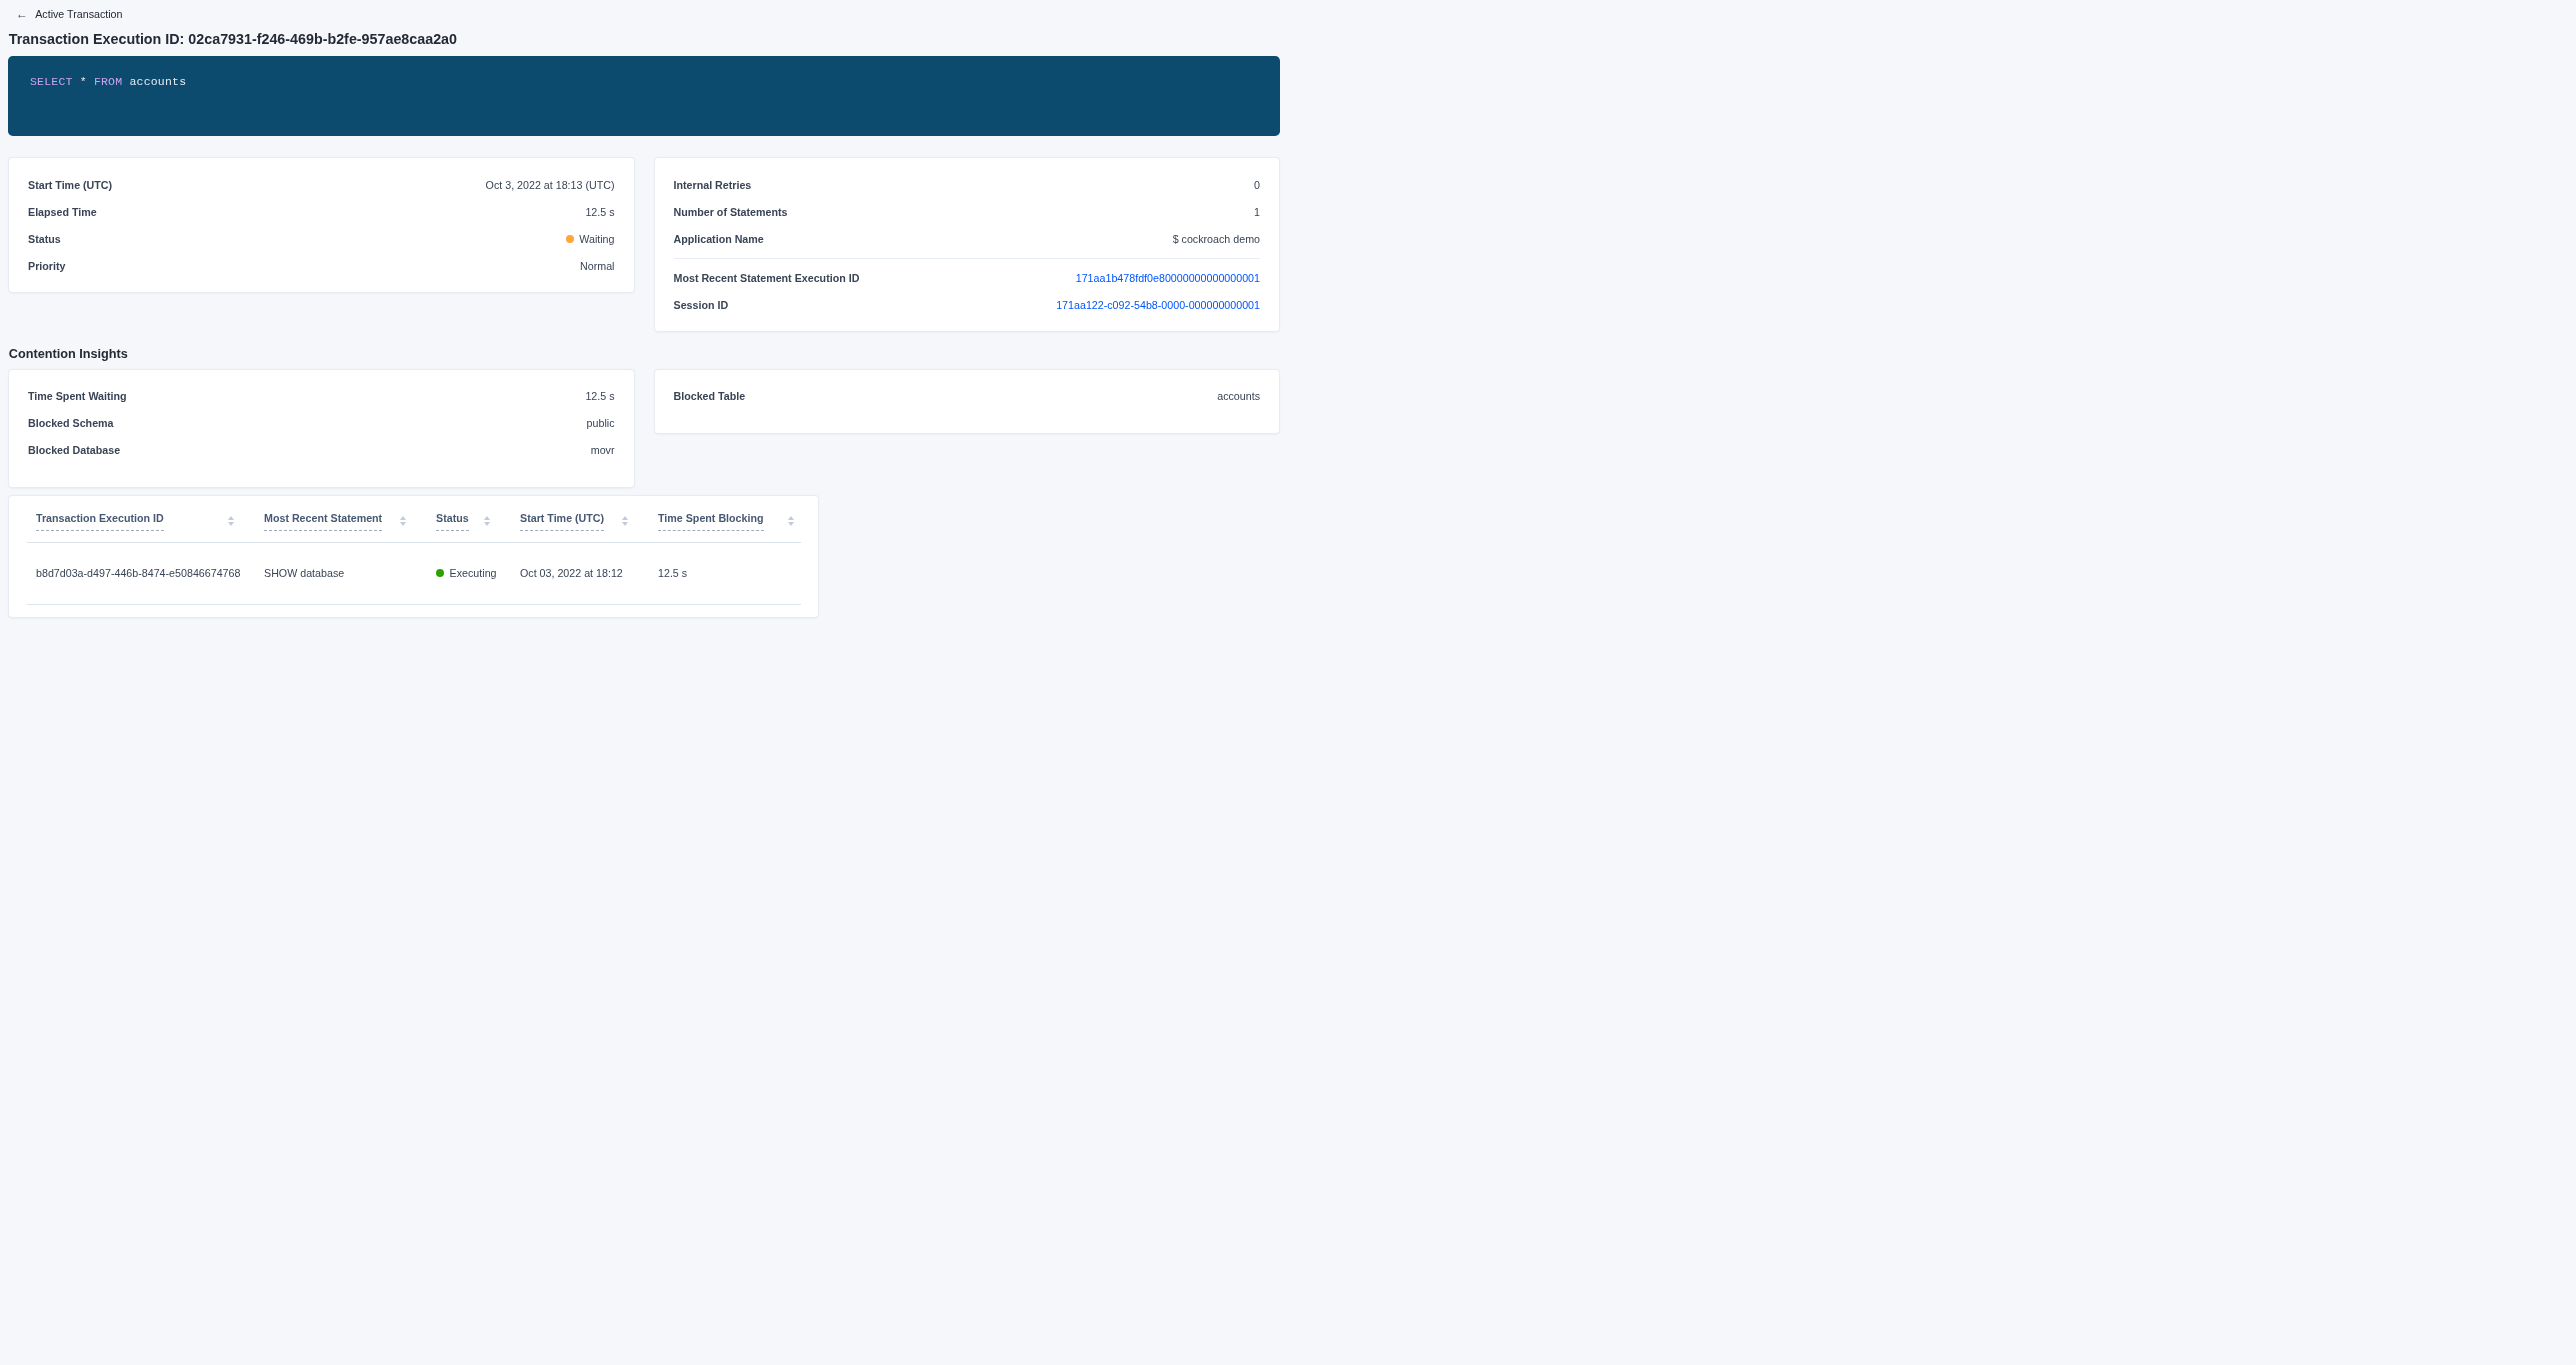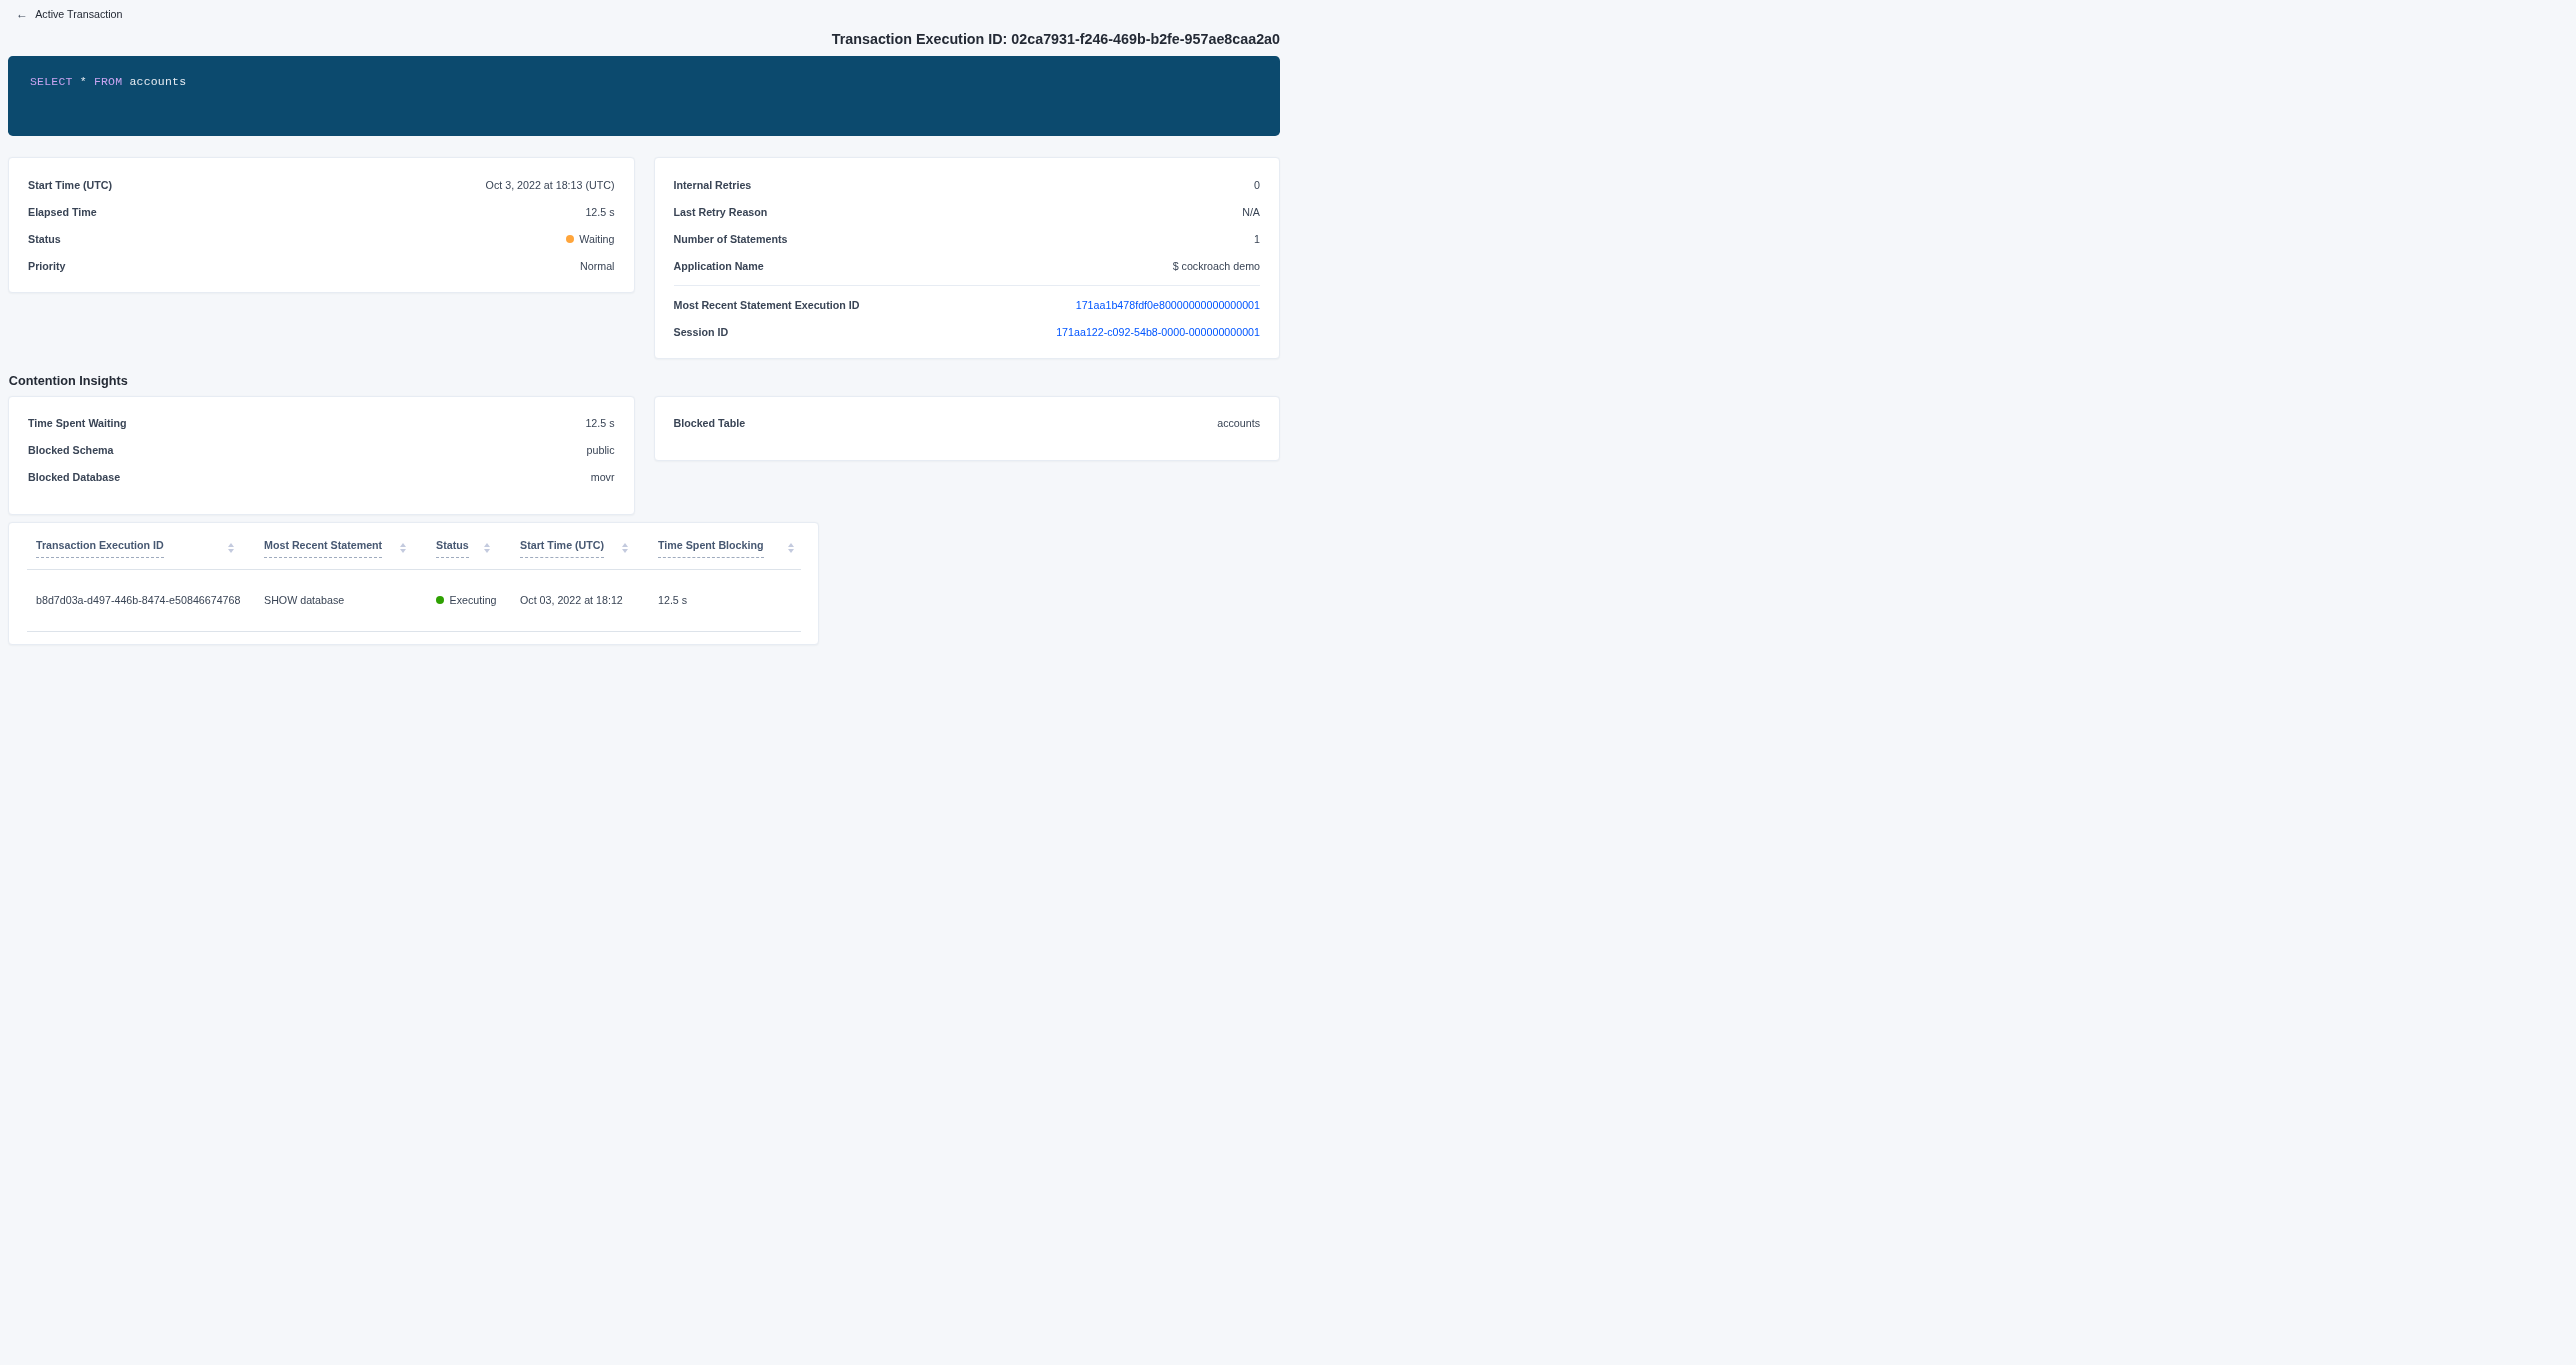--- a/index.html
+++ b/index.html
@@ -33,21 +33,20 @@
   .breadcrumb .arrow { font-size: 12px; color: #394455; line-height: 1; }
 
   
   .page-title {
     margin: 10.3px 0 0 0.8px;
     font-size: 14.3px;
     font-weight: bold;
     color: #242a35;
     height: 17.5px;
     line-height: 17.5px;
-    text-align: right;
   }
 
   
   .sql-box {
     margin-top: 7.2px;
     width: 1272px;
     height: 80px;
     background: #0c4a6e;
     border-radius: 4.8px;
     padding: 19px 22px;
@@ -222,24 +221,20 @@
         <span class="kv-value">Normal</span>
       </div>
     </div>
 
     <div class="kv-card">
       <div class="kv-row">
         <span class="kv-label">Internal Retries</span>
         <span class="kv-value">0</span>
       </div>
       <div class="kv-row">
-        <span class="kv-label">Last Retry Reason</span>
-        <span class="kv-value">N/A</span>
-      </div>
-      <div class="kv-row">
         <span class="kv-label">Number of Statements</span>
         <span class="kv-value">1</span>
       </div>
       <div class="kv-row">
         <span class="kv-label">Application Name</span>
         <span class="kv-value">$ cockroach demo</span>
       </div>
       <hr class="kv-divider">
       <div class="kv-row">
         <span class="kv-label">Most Recent Statement Execution ID</span>

